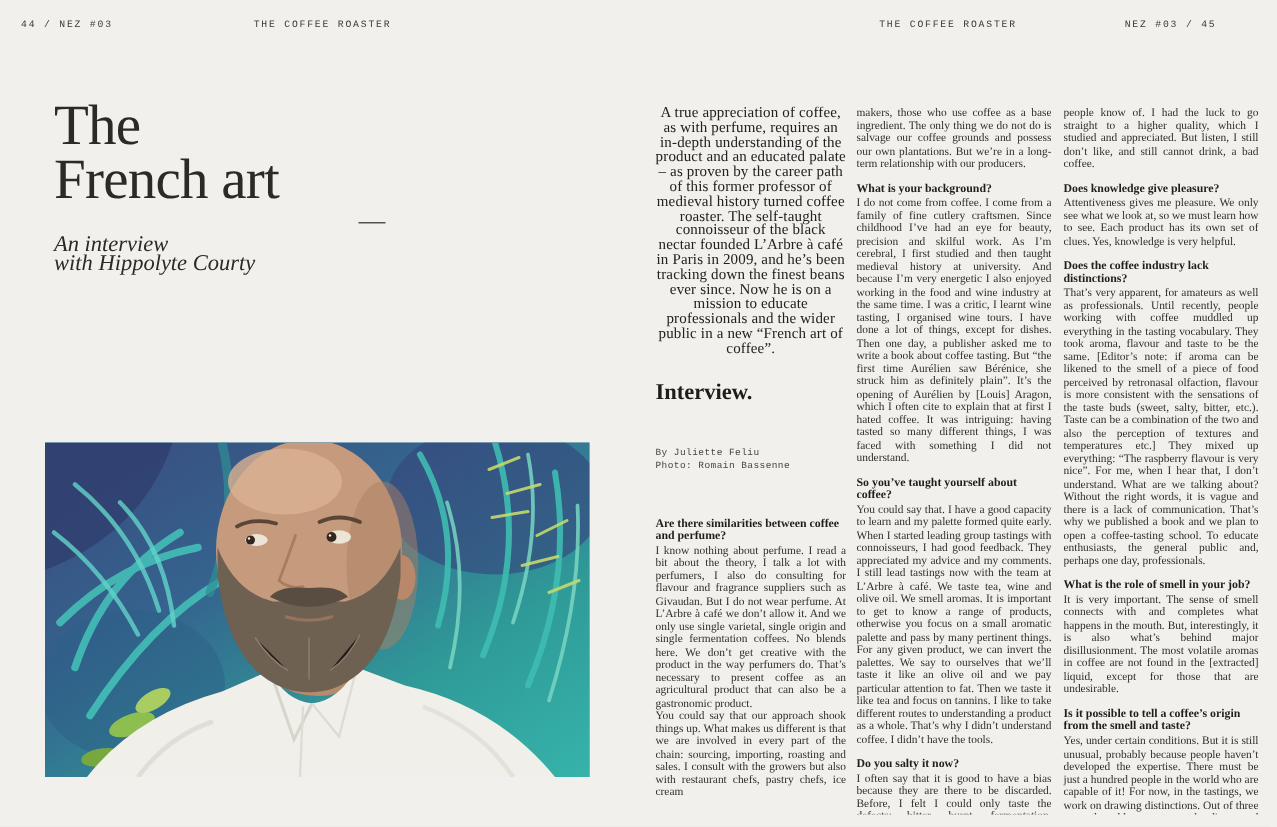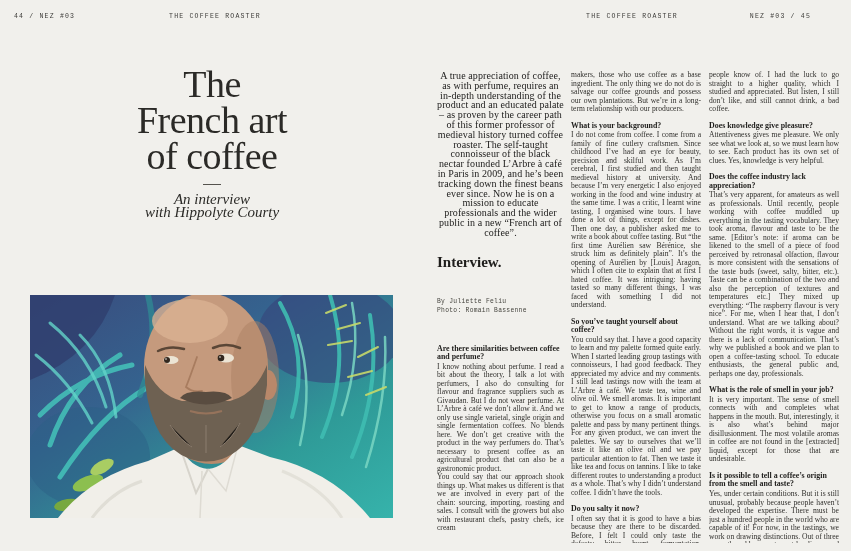--- a/index.html
+++ b/index.html
@@ -20,21 +20,21 @@
     font-size:6.5px; letter-spacing:1.2px; color:#3c3b38;
     white-space:nowrap;
   }
   .rh-left   { left:14px; }
   .rh-cleft  { left:150px; width:130px; text-align:center; }
   .rh-cright { left:567px; width:130px; text-align:center; }
   .rh-right  { right:40px; }
   
   .titleblock {
     position:absolute; left:0; top:66px; width:424px;
-    text-align:center;
+    padding-left:36px;
   }
   .titleblock h1 {
     margin:0; font-weight:500; font-size:38px; line-height:36px;
     letter-spacing:-0.5px; color:#2b2a27; font-family:"Liberation Serif", serif;
   }
   .title-divider {
     width:18px; border-top:1.5px solid #55534e;
     margin:10px auto 8px auto; height:0;
   }
   .subtitle {
@@ -83,21 +83,20 @@
 
   <div class="runhead rh-left">44 / NEZ #03</div>
   <div class="runhead rh-cleft">THE COFFEE ROASTER</div>
   <div class="runhead rh-cright">THE COFFEE ROASTER</div>
   <div class="runhead rh-right">NEZ #03 / 45</div>
 
   <div class="titleblock">
     <h1>
       <span>The</span><br>
       <span>French art</span><br>
-      <span>of coffee</span>
     </h1>
     <div class="title-divider"></div>
     <div class="subtitle">
       <span>An interview</span><br>
       <span>with Hippolyte Courty</span>
     </div>
   </div>
 
   <div class="photo" role="img" aria-label="Portrait of a bald, bearded man in a white shirt in front of a blue and teal tropical palm-leaf wallpaper">
     <svg viewBox="0 0 363 223" preserveAspectRatio="none">
@@ -219,21 +218,21 @@
       <h3 class="q">So you’ve taught yourself about coffee?</h3>
       <p class="a">You could say that. I have a good capacity to learn and my palette formed quite early. When I started leading group tastings with connoisseurs, I had good feedback. They appreciated my advice and my comments. I still lead tastings now with the team at L’Arbre à café. We taste tea, wine and olive oil. We smell aromas. It is important to get to know a range of products, otherwise you focus on a small aromatic palette and pass by many pertinent things. For any given product, we can invert the palettes. We say to ourselves that we’ll taste it like an olive oil and we pay particular attention to fat. Then we taste it like tea and focus on tannins. I like to take different routes to understanding a product as a whole. That’s why I didn’t understand coffee. I didn’t have the tools.</p>
       <h3 class="q">Do you salty it now?</h3>
       <p class="a">I often say that it is good to have a bias because they are there to be discarded. Before, I felt I could only taste the defects: bitter, burnt, fermentation, greenness. I didn’t learn about the coffee that most</p>
     </div>
 
   <div class="col c3">
       <p class="a cont">people know of. I had the luck to go straight to a higher quality, which I studied and appreciated. But listen, I still don’t like, and still cannot drink, a bad coffee.</p>
       <h3 class="q">Does knowledge give pleasure?</h3>
       <p class="a">Attentiveness gives me pleasure. We only see what we look at, so we must learn how to see. Each product has its own set of clues. Yes, knowledge is very helpful.</p>
-      <h3 class="q">Does the coffee industry lack appreciation?</h3>
+      <h3 class="q">Does the coffee industry lack distinctions?</h3>
       <p class="a">That’s very apparent, for amateurs as well as professionals. Until recently, people working with coffee muddled up everything in the tasting vocabulary. They took aroma, flavour and taste to be the same. [Editor’s note: if aroma can be likened to the smell of a piece of food perceived by retronasal olfaction, flavour is more consistent with the sensations of the taste buds (sweet, salty, bitter, etc.). Taste can be a combination of the two and also the perception of textures and temperatures etc.] They mixed up everything: “The raspberry flavour is very nice”. For me, when I hear that, I don’t understand. What are we talking about? Without the right words, it is vague and there is a lack of communication. That’s why we published a book and we plan to open a coffee-tasting school. To educate enthusiasts, the general public and, perhaps one day, professionals.</p>
       <h3 class="q">What is the role of smell in your job?</h3>
       <p class="a">It is very important. The sense of smell connects with and completes what happens in the mouth. But, interestingly, it is also what’s behind major disillusionment. The most volatile aromas in coffee are not found in the [extracted] liquid, except for those that are undesirable.</p>
       <h3 class="q">Is it possible to tell a coffee’s origin from the smell and taste?</h3>
       <p class="a">Yes, under certain conditions. But it is still unusual, probably because people haven’t developed the expertise. There must be just a hundred people in the world who are capable of it! For now, in the tastings, we work on drawing distinctions. Out of three cups, the odd one out must be discovered as quickly as possible. The difficulty comes →</p>
     </div>
 
 </div>
 
 </body></html>

